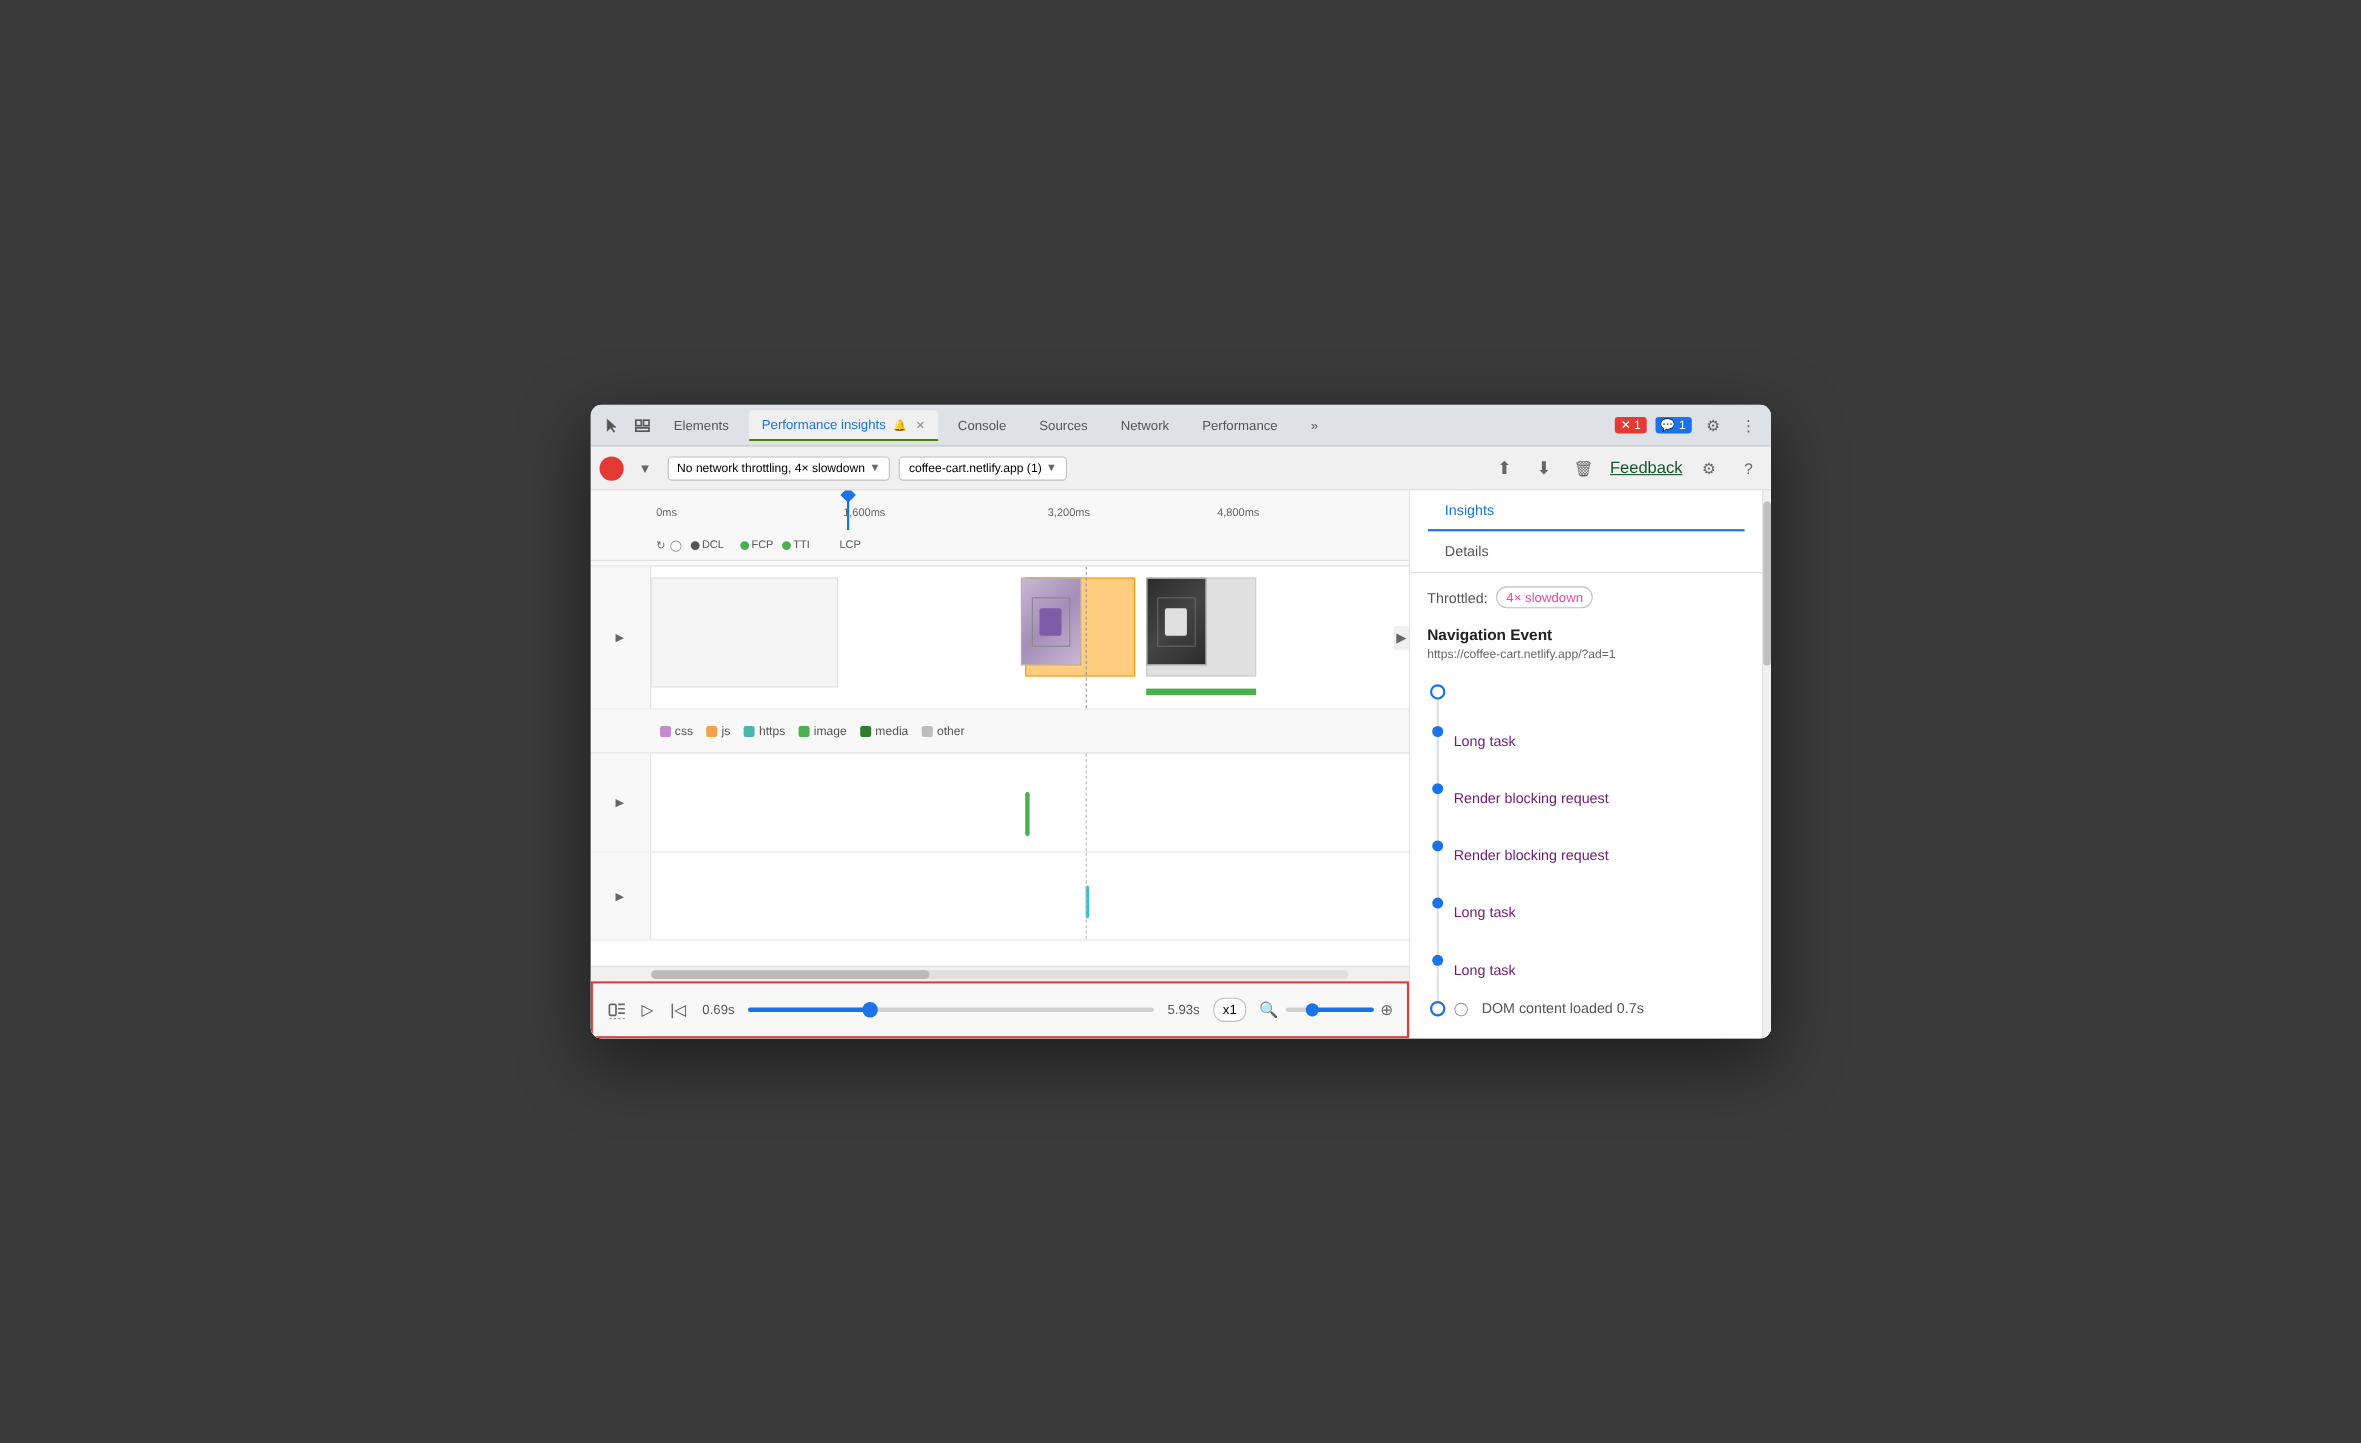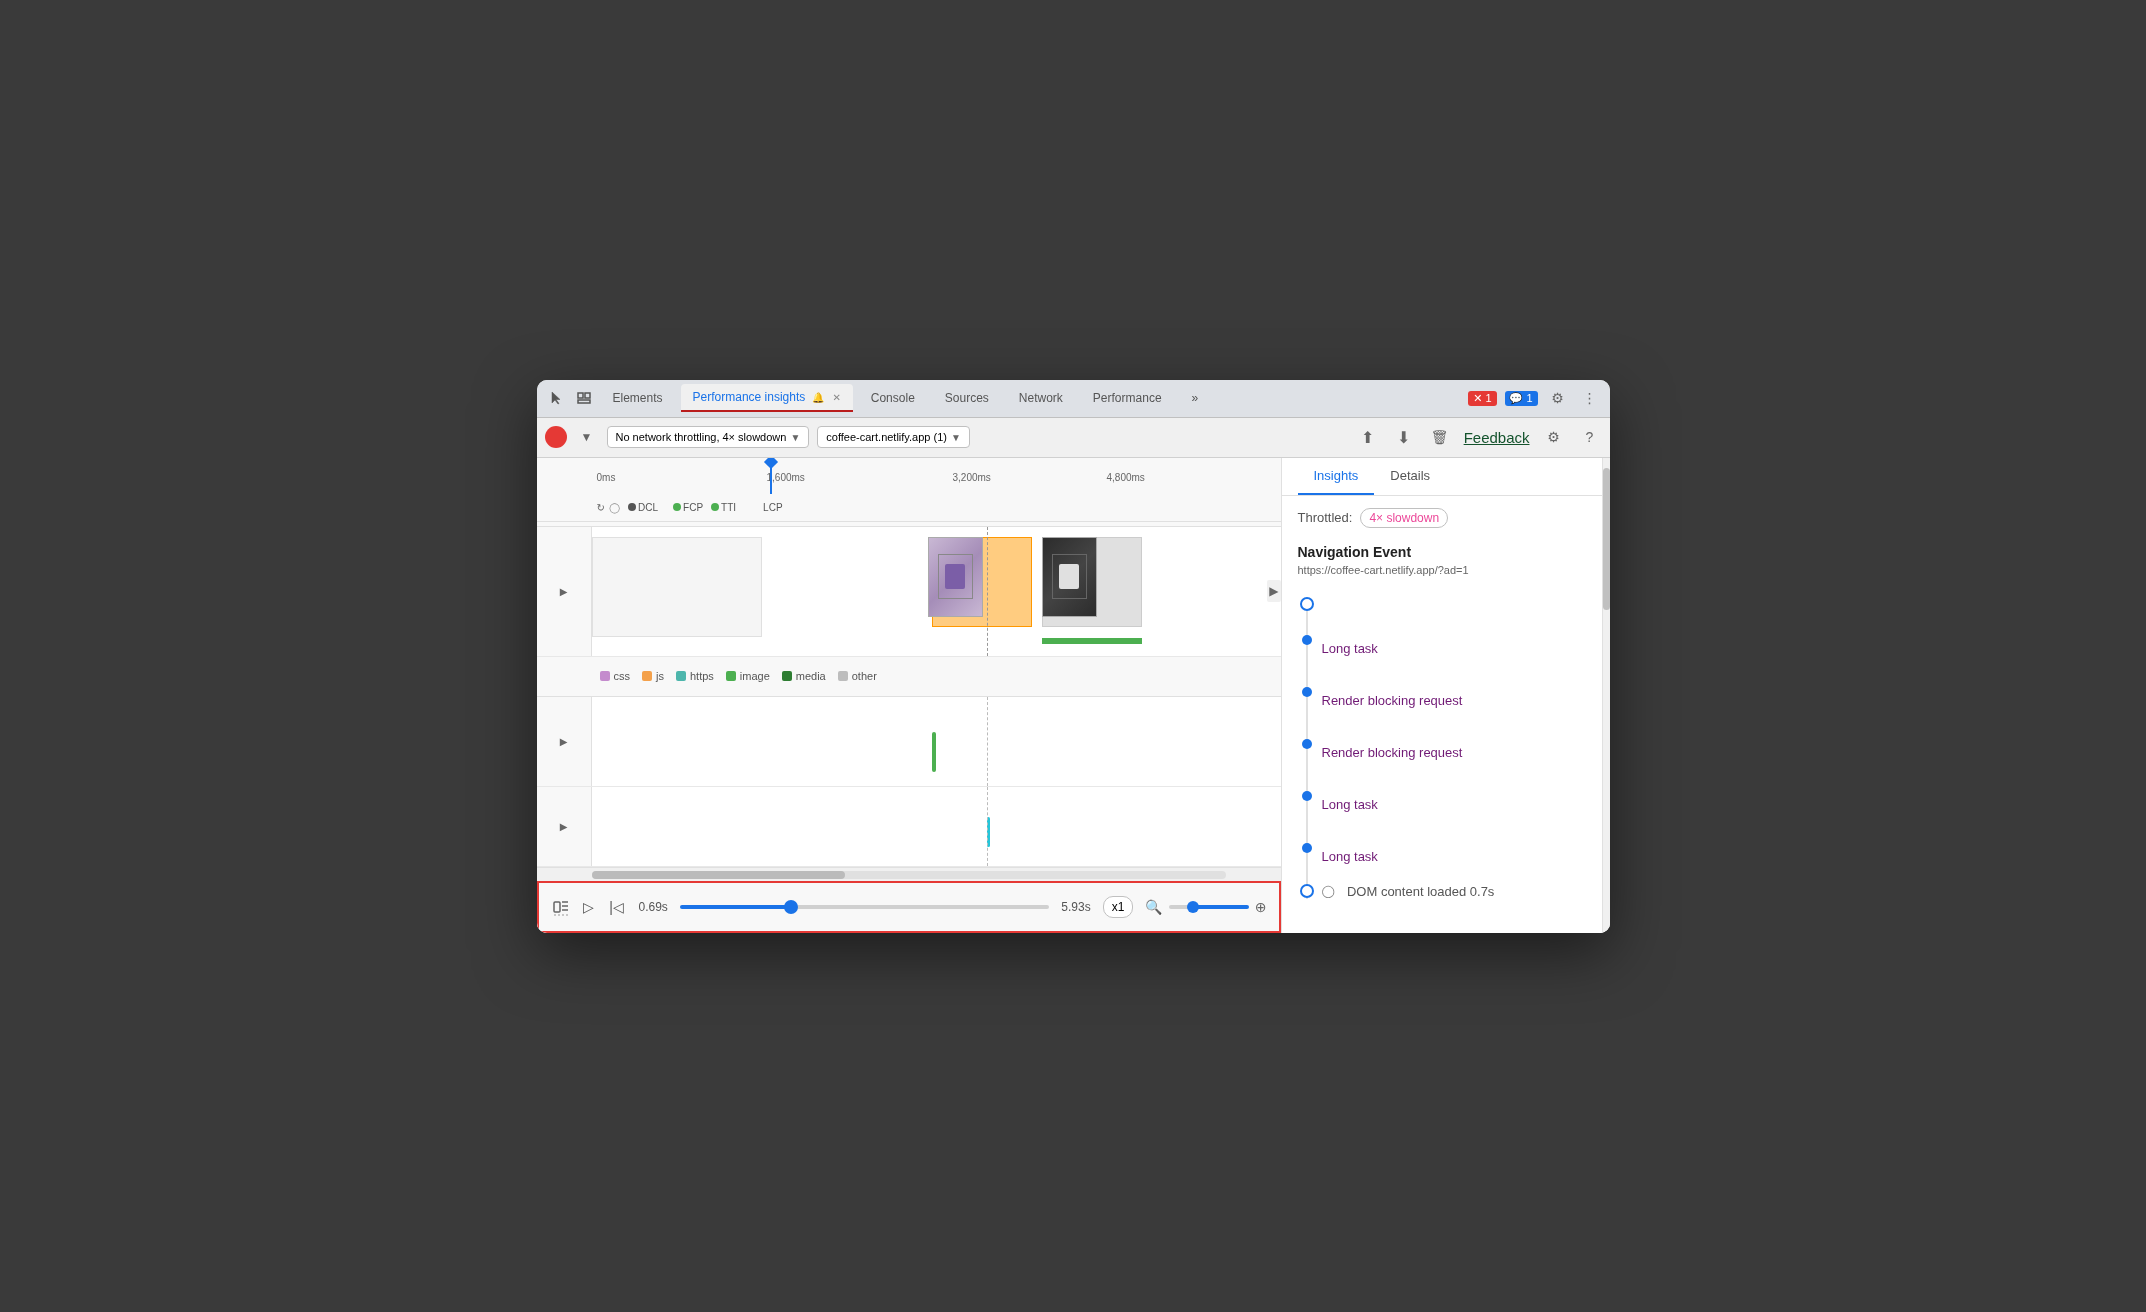--- a/index.html
+++ b/index.html
@@ -79,21 +79,21 @@
       padding: 6px 12px;
       font-size: 12px;
       color: #555;
       cursor: pointer;
       border-radius: 4px 4px 0 0;
       white-space: nowrap;
     }
     .tab.active {
       background: #f0f0f0;
       color: #1a73e8;
-      border-bottom: 2px solid #b91c1c;
+      border-bottom: 2px solid #4d7c0f;
       font-weight: 500;
     }
     .tab-close {
       font-size: 10px;
       margin-left: 4px;
       color: #888;
     }
     .tab-bar-right {
       margin-left: auto;
       display: flex;
@@ -415,20 +415,21 @@
       width: 320px;
       min-width: 320px;
       display: flex;
       flex-direction: column;
       background: white;
     }
     .insights-tabs {
       display: flex;
       border-bottom: 1px solid #e0e0e0;
       padding: 0 16px;
+      flex-direction: column;
     }
     .insights-tab {
       padding: 10px 16px;
       font-size: 13px;
       color: #555;
       cursor: pointer;
       border-bottom: 2px solid transparent;
     }
     .insights-tab.active {
       color: #1a73e8;

